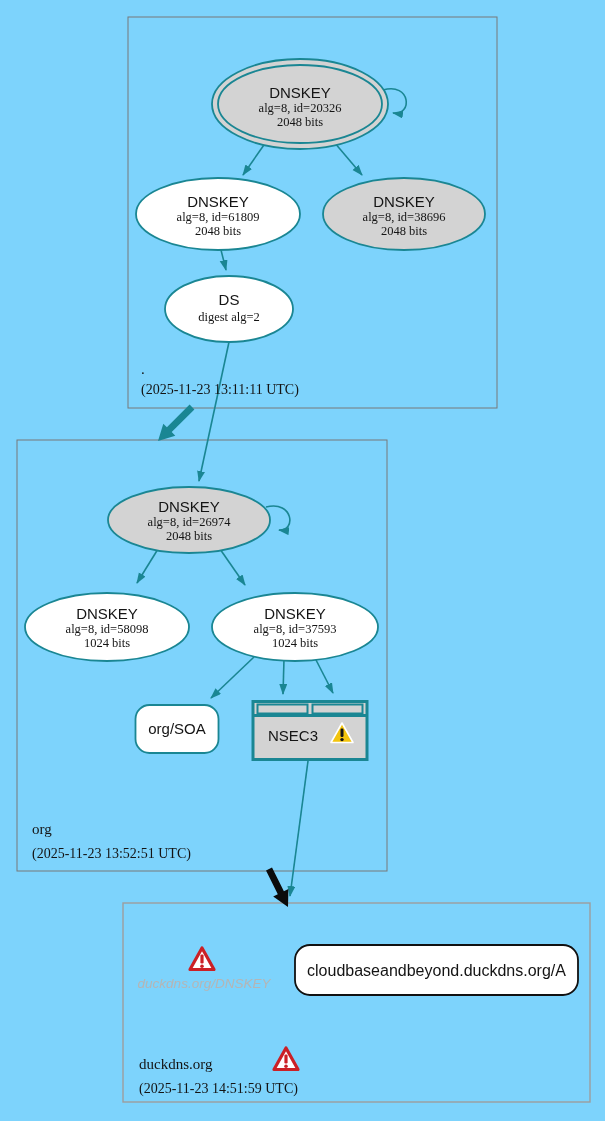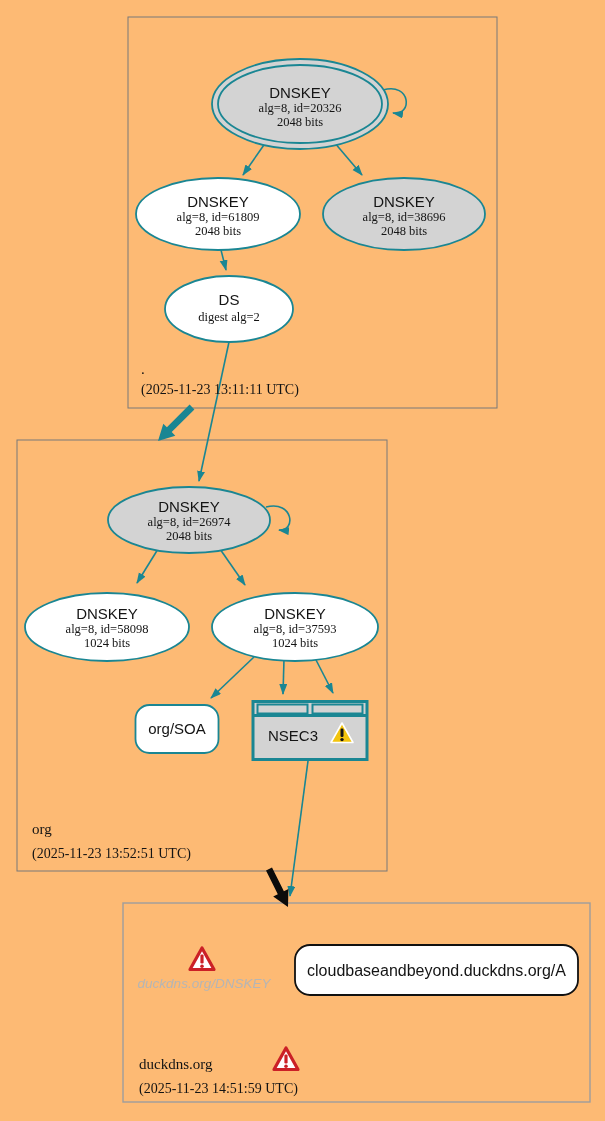--- a/index.html
+++ b/index.html
@@ -1,16 +1,16 @@
 <!DOCTYPE html>
 <html><head>
 <meta charset="utf-8">
 <style>
   html,body{margin:0;padding:0;background:#ffffff;}
-  #canvas{position:relative;width:605px;height:1121px;background:#fdba74;overflow:hidden;}
+  #canvas{position:relative;width:605px;height:1121px;background:#7dd3fc;overflow:hidden;}
   svg{display:block;}
   .t-title{font-family:"Liberation Sans",sans-serif;font-size:15px;fill:#141414;}
   .t-title16{font-family:"Liberation Sans",sans-serif;font-size:16px;fill:#141414;}
   .t-detail{font-family:"Liberation Serif",serif;font-size:12.5px;fill:#141414;}
   .t-zone{font-family:"Liberation Serif",serif;font-size:15px;fill:#141414;}
   .t-ts{font-family:"Liberation Serif",serif;font-size:14px;fill:#141414;}
   .t-missing{font-family:"Liberation Sans",sans-serif;font-style:italic;font-size:13.5px;fill:#b5b5b5;}
   .edge{stroke:#1a8693;stroke-width:1.6;fill:none;}
   .node-ellipse{fill:#d3d3d3;stroke:#1a8693;stroke-width:1.8;}
   .node-ellipse-white{fill:#ffffff;stroke:#1a8693;stroke-width:1.8;}

